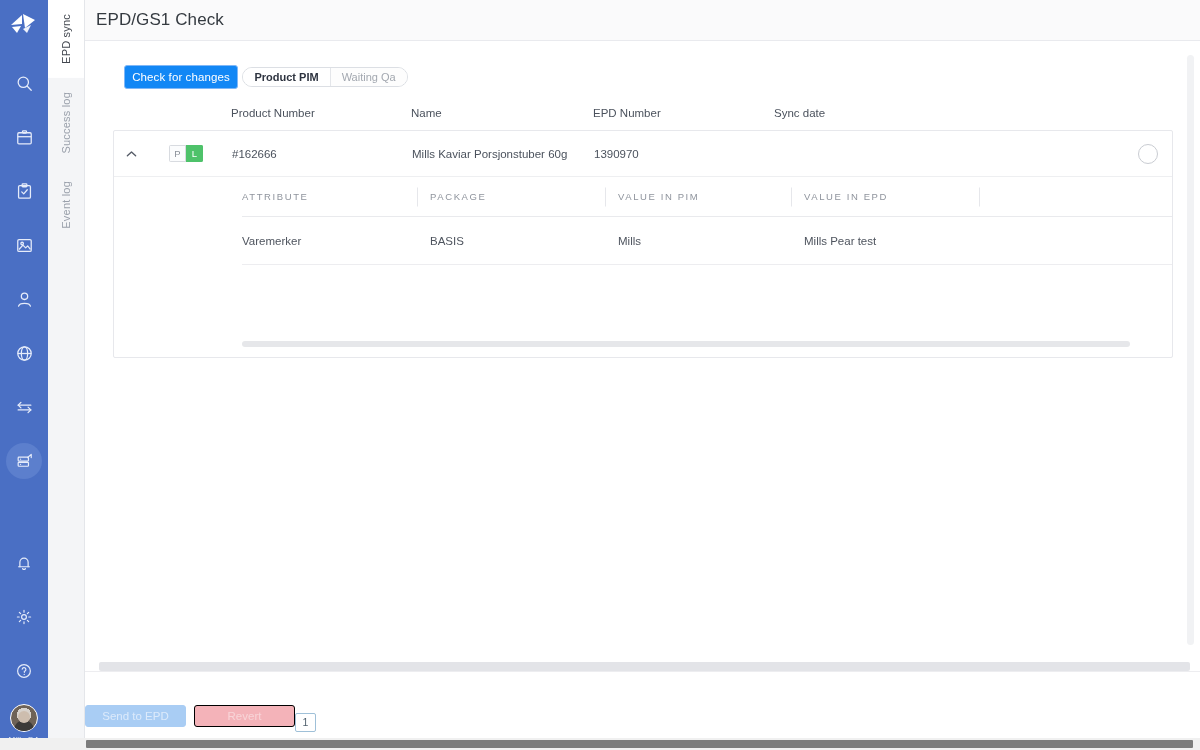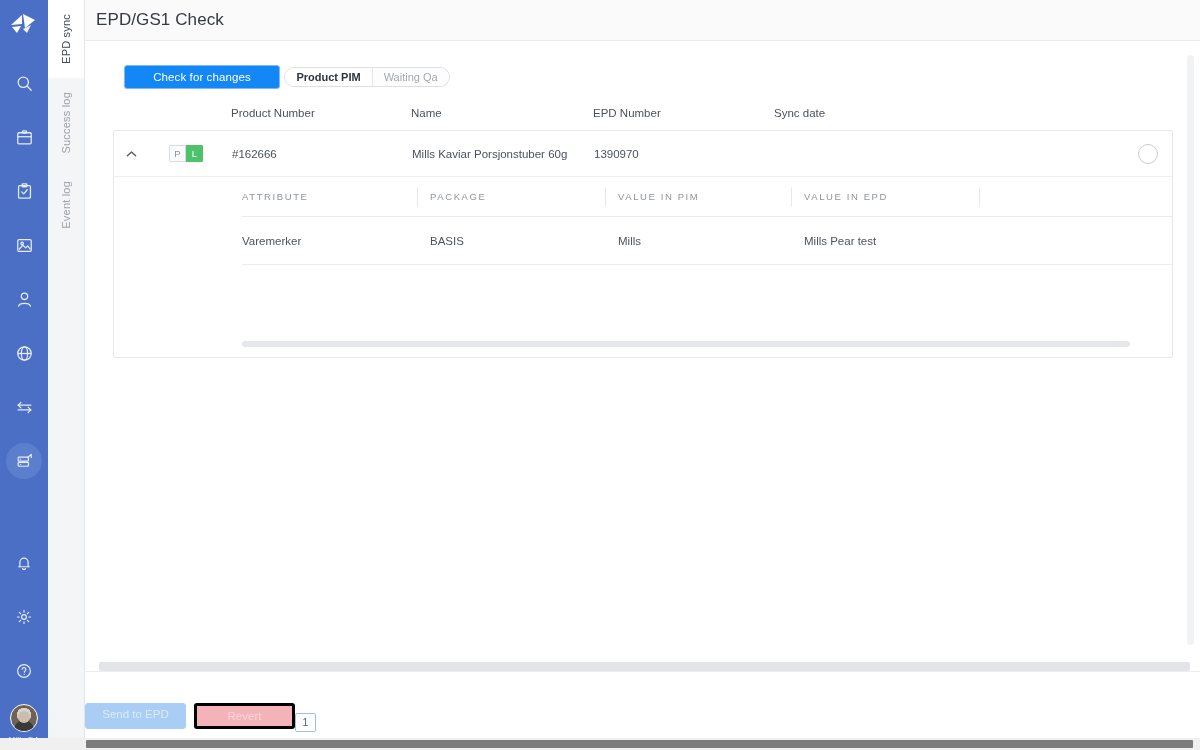--- a/index.html
+++ b/index.html
@@ -70,21 +70,21 @@
     display: flex; align-items: center; padding-left: 11px;
   }
   .page-title { font-size: 17px; font-weight: 400; color: #343a40; letter-spacing: .1px; }
 
   .content { flex: 1 1 auto; position: relative; overflow: hidden; background:#fff; }
 
   .toolbar { padding: 17px 0 0 39px; }
   .btn-primary {
     display: inline-block; background: #1287f5; color: #fff;
     border: 1px solid #7fb7f7; border-radius: 3px;
-    font-size: 11.5px; padding: 5px 0; width: 156px; text-align: center;
+    font-size: 11.5px; padding: 5px 0; width: 114px; text-align: center;
     cursor: pointer; letter-spacing: .1px;
   }
   .pill-group {
     margin-top: 9px; display: inline-flex;
     border: 1px solid #dcdfe4; border-radius: 13px; overflow: hidden;
     background: #fff; height: 20px;
   }
   .pill {
     font-size: 11px; padding: 0 11px; display: flex; align-items: center;
     cursor: pointer; color: #a3a8b0; background: #fdfdfd;
@@ -160,21 +160,21 @@
 
   
   .footer { flex: 0 0 79px; background: #fff; border-top: 1px solid #ededf0;
             display: flex; flex-direction: row; align-items: center; padding-top: 10px; position: relative;}
   .footer-btns { display: flex; gap: 8px; }
   .btn-disabled {
     font-size: 11.5px; border-radius: 3px; width: 101px; padding: 4px 0;
     text-align: center; cursor: default;
   }
   .btn-send { background: #a9cdf4; color: #dceafb; border: 1px solid #a9cdf4; }
-  .btn-revert { background: #f4b3b9; color: #f8d5d8; border: 3px solid #000000; }
+  .btn-revert { background: #f4b3b9; color: #f8d5d8; border: 1px solid #000000; }
   .pager { margin-top: 12px; }
   .page-num {
     width: 21px; height: 19px; border: 1px solid #9fc0d8; border-radius: 2px;
     font-size: 10.5px; color: #51616e; display: flex; align-items: center; justify-content: center;
     cursor: pointer; background: #fff;
   }
 
   
   .winbar {
     position: absolute; left: 0; bottom: 0; width: 1200px; height: 12px;

